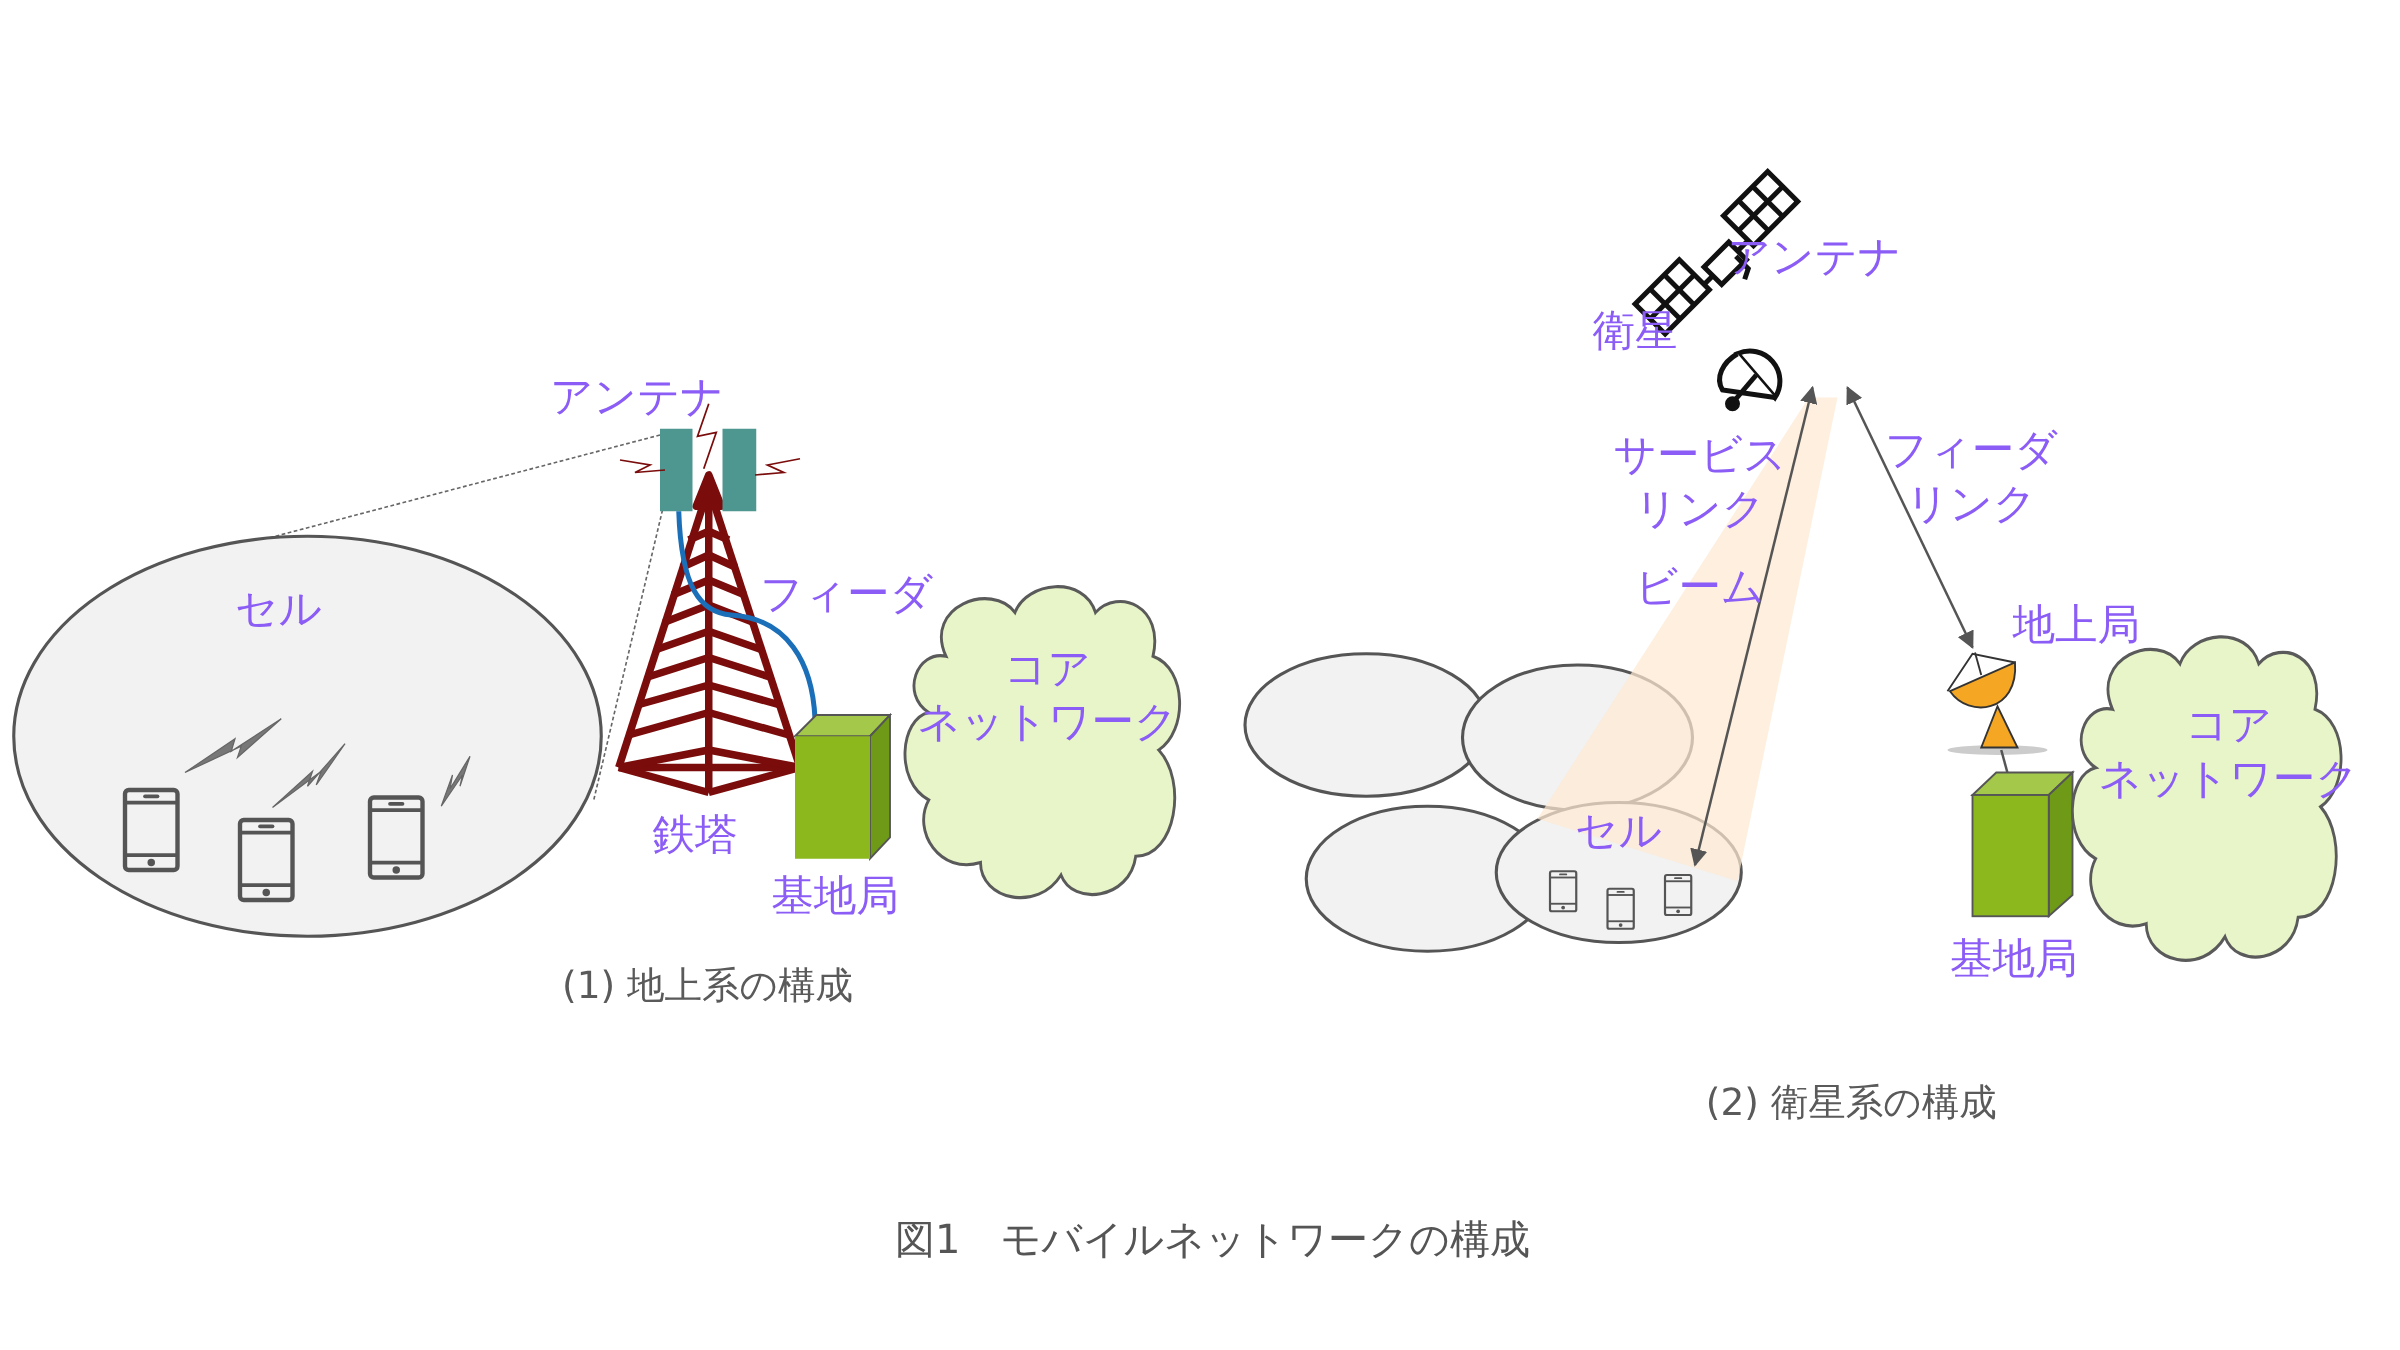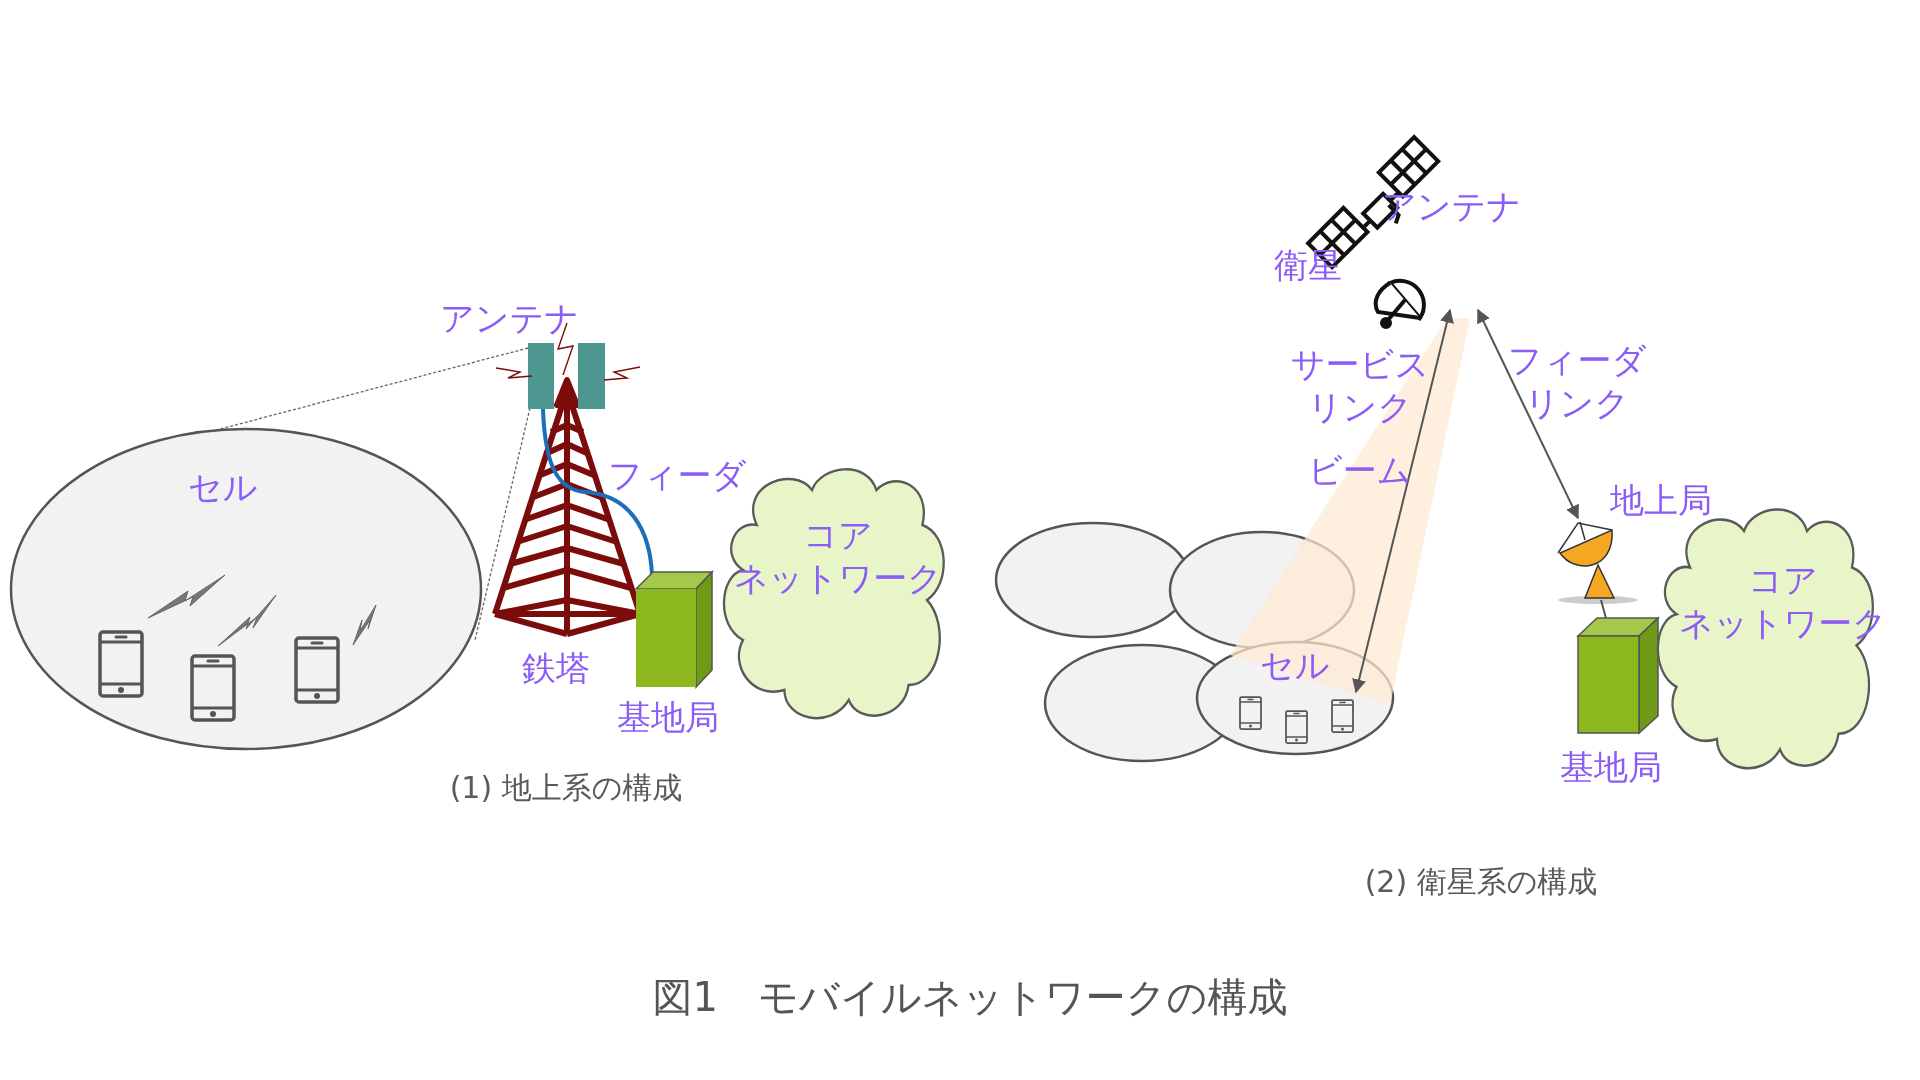--- a/index.html
+++ b/index.html
@@ -1,21 +1,21 @@
 <!DOCTYPE html>
 <html><head>
 <meta charset="utf-8">
 <style>
   html,body{margin:0;padding:0;background:#ffffff;}
   body{width:1920px;height:1080px;position:relative;overflow:hidden;font-family:"DejaVu Sans","Liberation Sans",sans-serif;}
   svg.canvas{position:absolute;left:0;top:0;}
   .lbl{position:absolute;color:#8b5cf6;font-size:34px;line-height:1.2;white-space:nowrap;font-family:"DejaVu Sans","Liberation Sans",sans-serif;}
   .lbl.center{text-align:center;transform:translateX(-50%);}
   .sub{position:absolute;color:#5a5a5a;font-size:30px;white-space:nowrap;transform:translateX(-50%);font-family:"DejaVu Sans","Liberation Sans",sans-serif;}
-  .caption{position:absolute;color:#555555;font-size:40px;white-space:nowrap;transform:translateX(-50%);font-family:"DejaVu Sans","Liberation Sans",sans-serif;}
+  .caption{position:absolute;color:#555555;font-size:32px;white-space:nowrap;transform:translateX(-50%);font-family:"DejaVu Sans","Liberation Sans",sans-serif;}
 </style>
 </head>
 <body>
 
 <svg class="canvas" width="1920" height="1080" viewBox="0 0 1920 1080">
   <defs>
     <marker id="arr" viewBox="0 0 10 10" refX="9" refY="5" markerWidth="7" markerHeight="7" orient="auto-start-reverse">
       <path d="M0,0 L10,5 L0,10 z" fill="#555"></path>
     </marker>
     <g id="phone">

